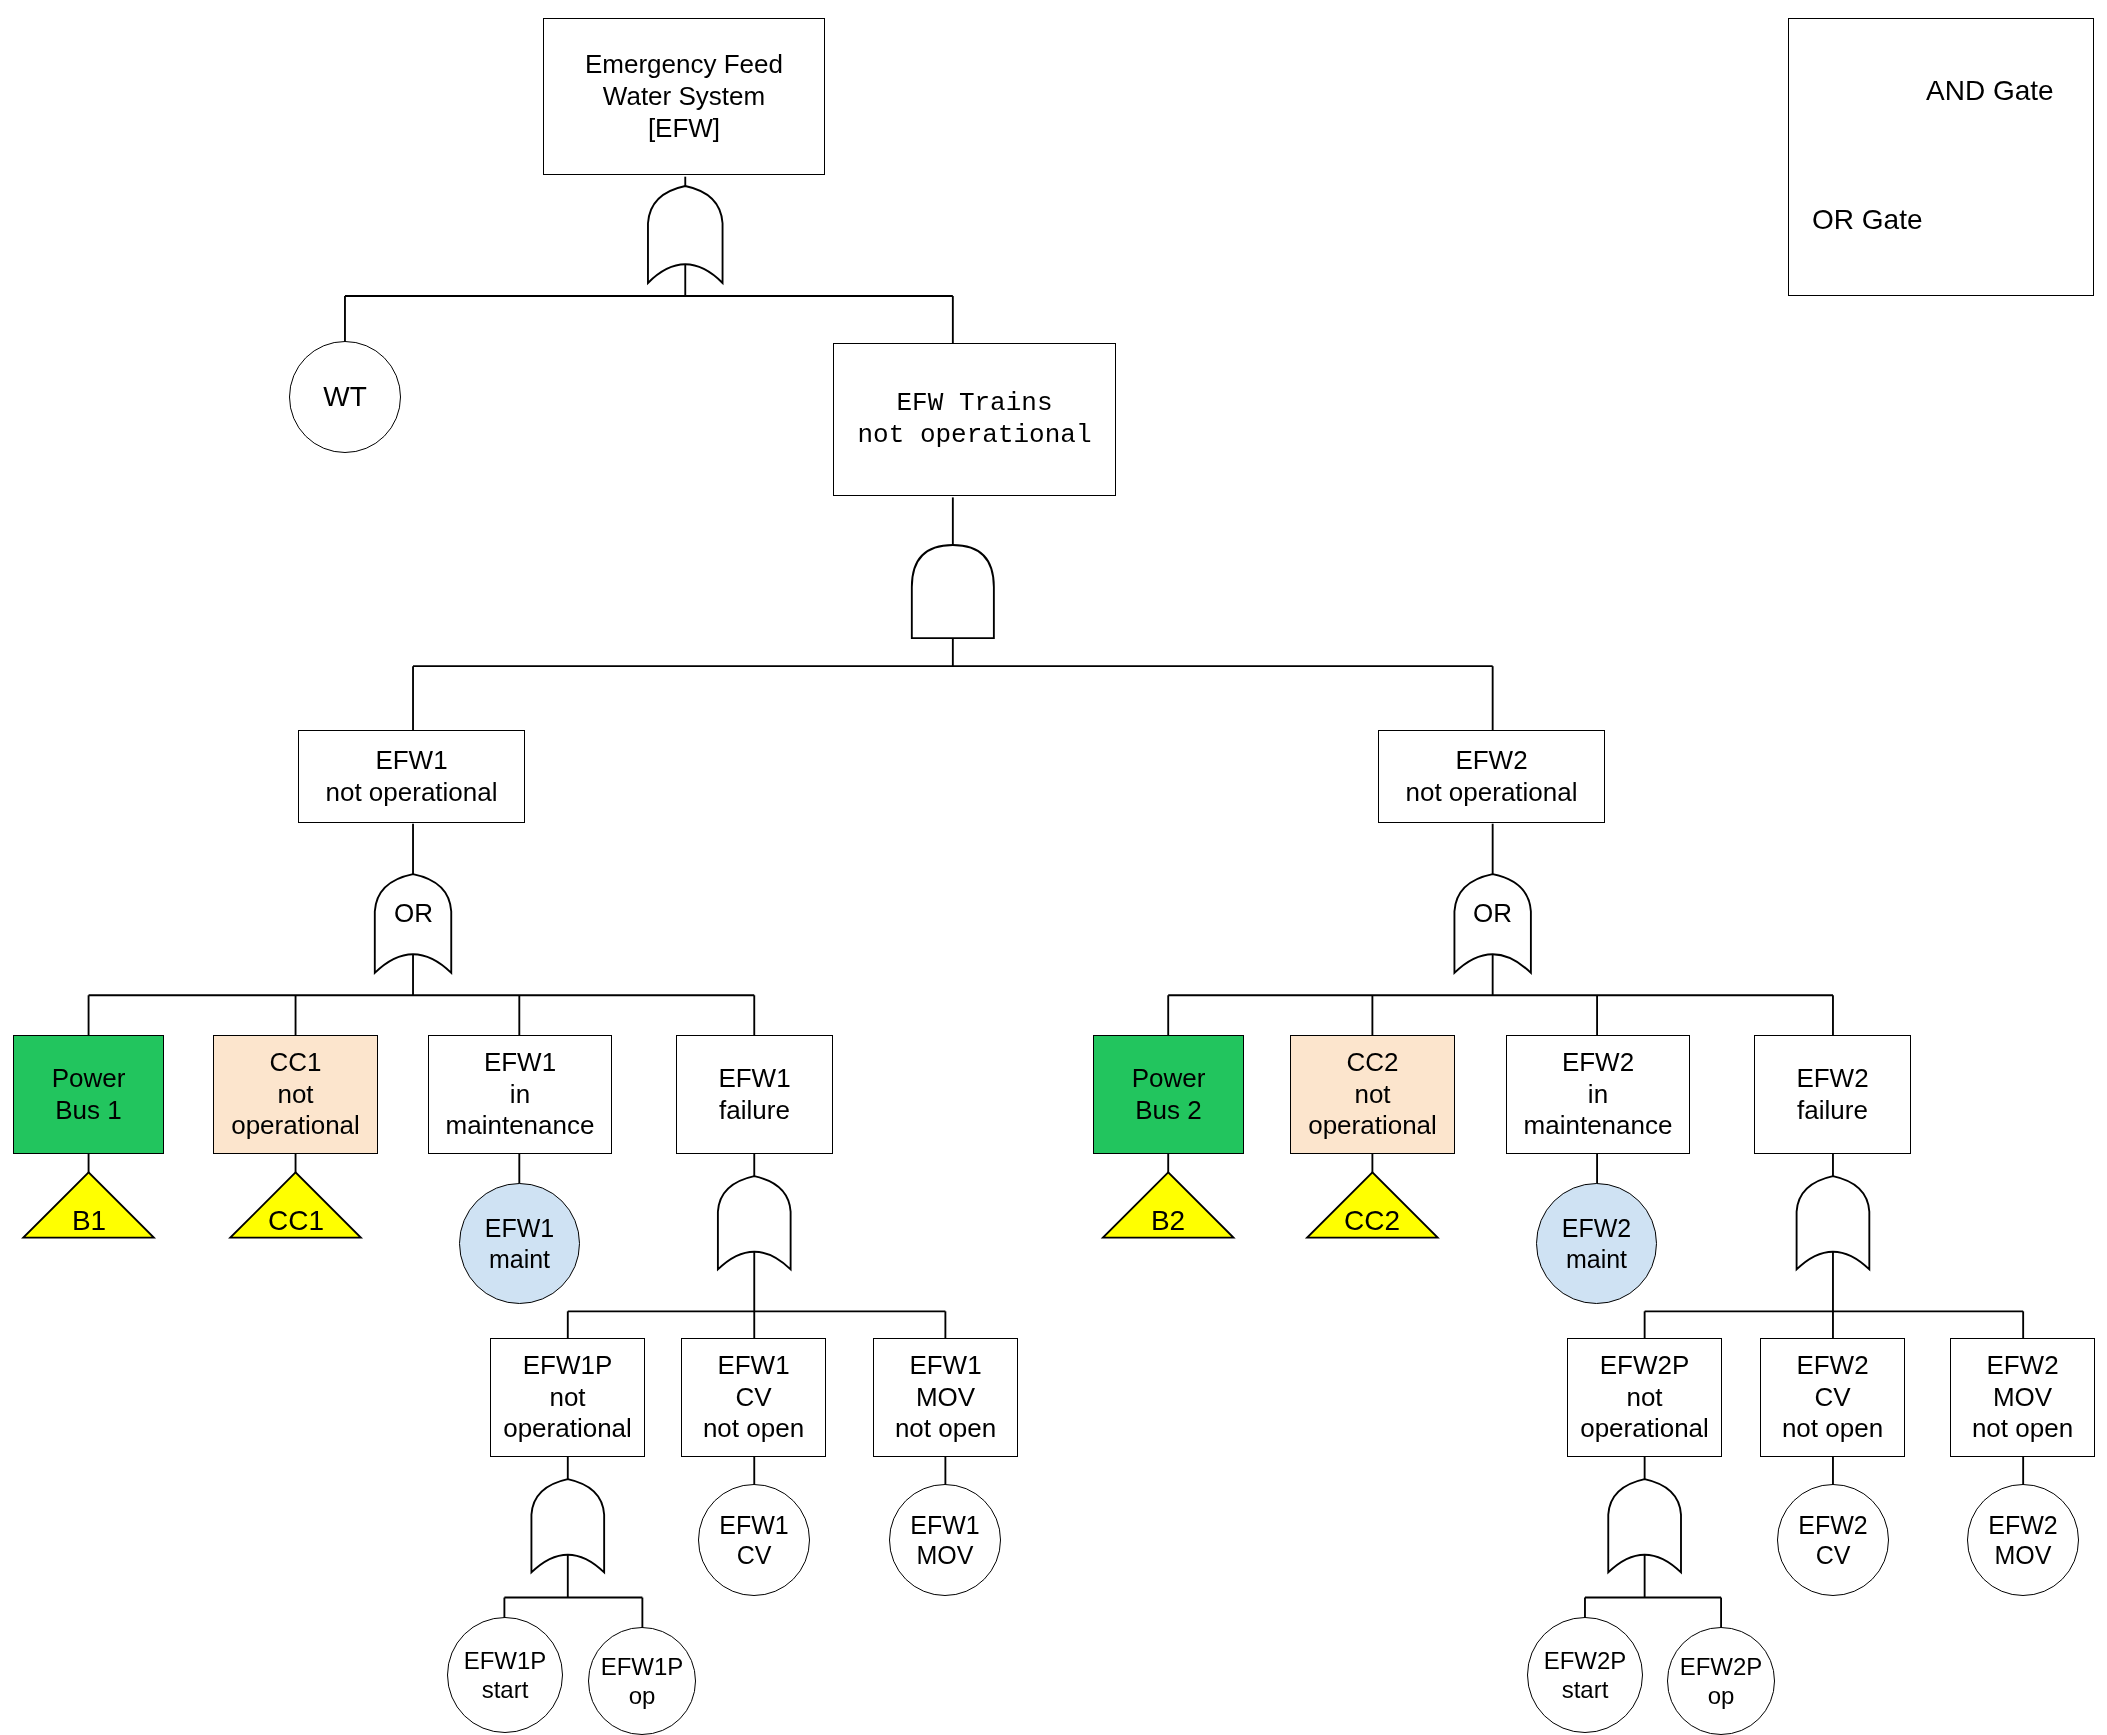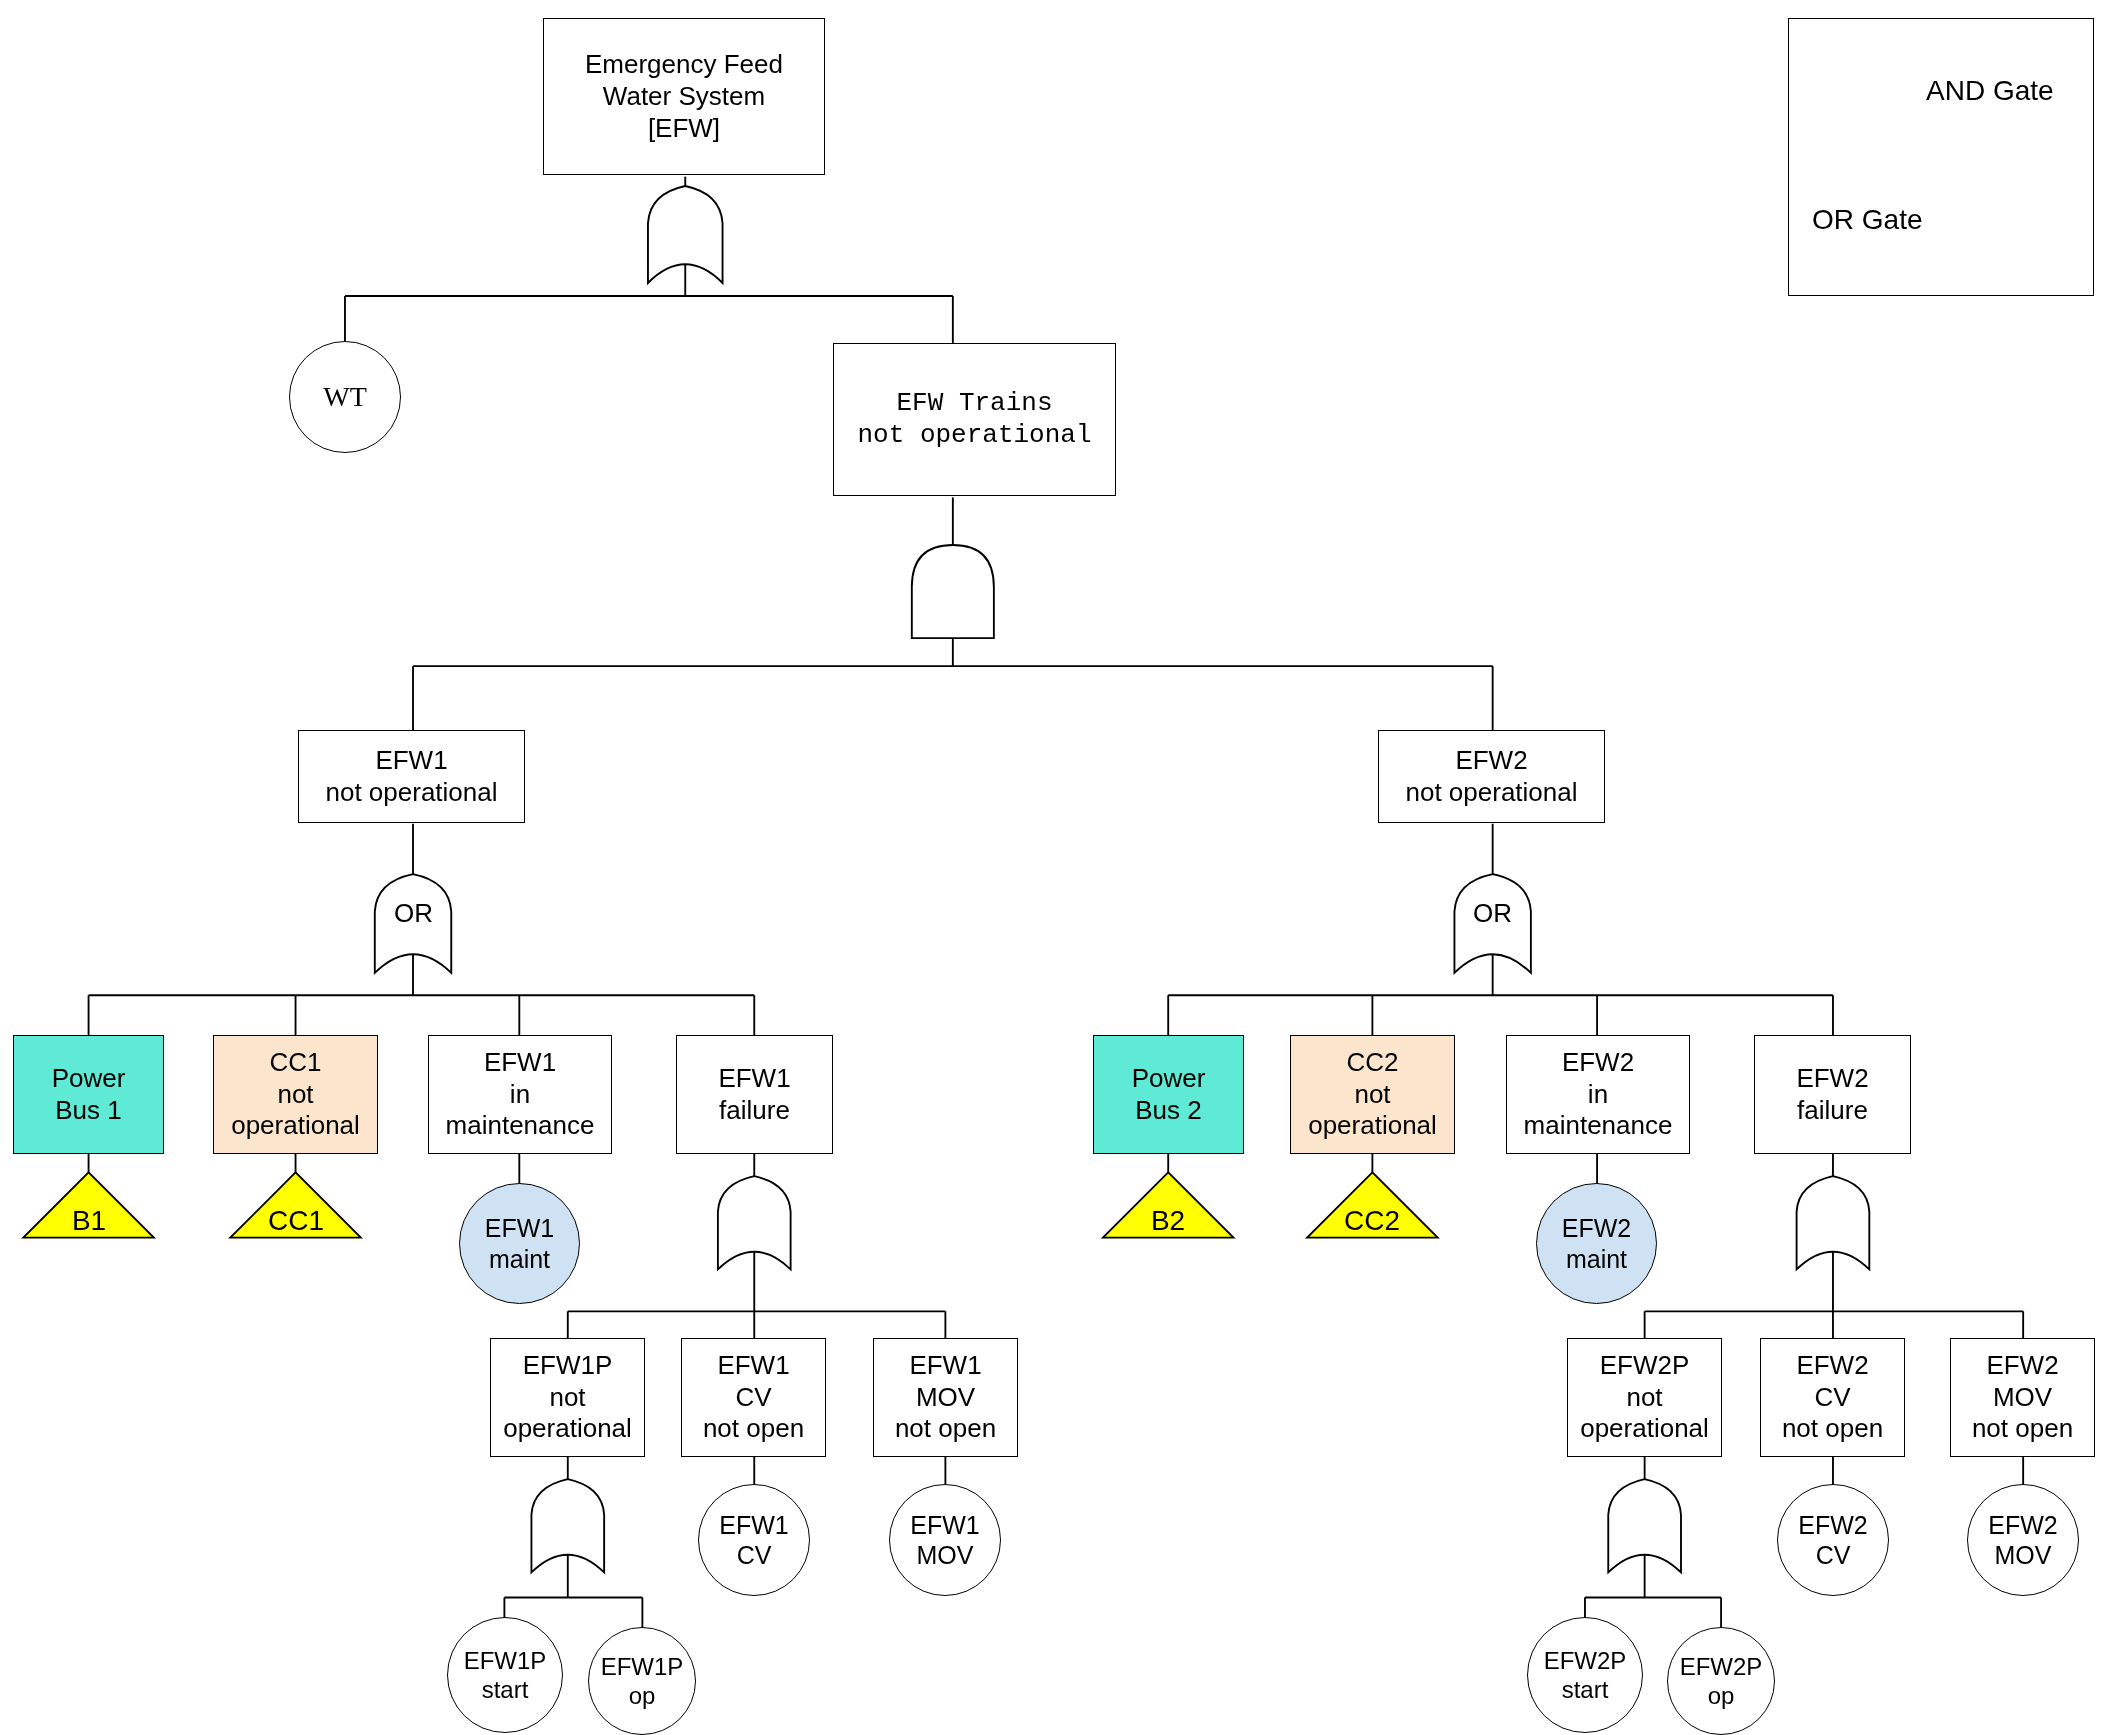--- a/index.html
+++ b/index.html
@@ -22,21 +22,21 @@
     align-items:center;
     justify-content:center;
     text-align:center;
     white-space:pre-line;
     font-size:26px;
     line-height:1.22;
     z-index:2;
   }
   .circle { border-radius:50%; font-size:25px; }
   .small-circle { font-size:24px; }
-  .pink  { background:#5eead4; }
+  .pink  { background:#22c55e; }
   .cream { background:#fce5cd; }
   .blue  { background:#cfe2f3; }
   .floating-label {
     position:absolute;
     border:none;
     background:transparent;
     display:flex;
     align-items:center;
     justify-content:center;
     text-align:center;
@@ -183,21 +183,21 @@
   <div class="node" style="left:1567px; top:1331px; width:155px; height:119px;">EFW2P
 not
 operational</div>
   <div class="node" style="left:1760px; top:1331px; width:145px; height:119px;">EFW2
 CV
 not open</div>
   <div class="node" style="left:1950px; top:1331px; width:145px; height:119px;">EFW2
 MOV
 not open</div>
 
-  <div class="node circle" style="left:289px; top:334px; width:112px; height:112px; font-size:28px;font-family:Liberation Serif, serif;">WT</div>
+  <div class="node circle" style="left:289px; top:334px; width:112px; height:112px; font-size:28px;">WT</div>
   <div class="node circle blue" style="left:459px; top:1176px; width:121px; height:121px;">EFW1
 maint</div>
   <div class="node circle blue" style="left:1536px; top:1176px; width:121px; height:121px;">EFW2
 maint</div>
 
   <div class="node circle small-circle" style="left:447px; top:1610px; width:116px; height:116px;">EFW1P
 start</div>
   <div class="node circle small-circle" style="left:588px; top:1620px; width:108px; height:108px;">EFW1P
 op</div>
   <div class="node circle" style="left:698px; top:1477px; width:112px; height:112px;">EFW1

